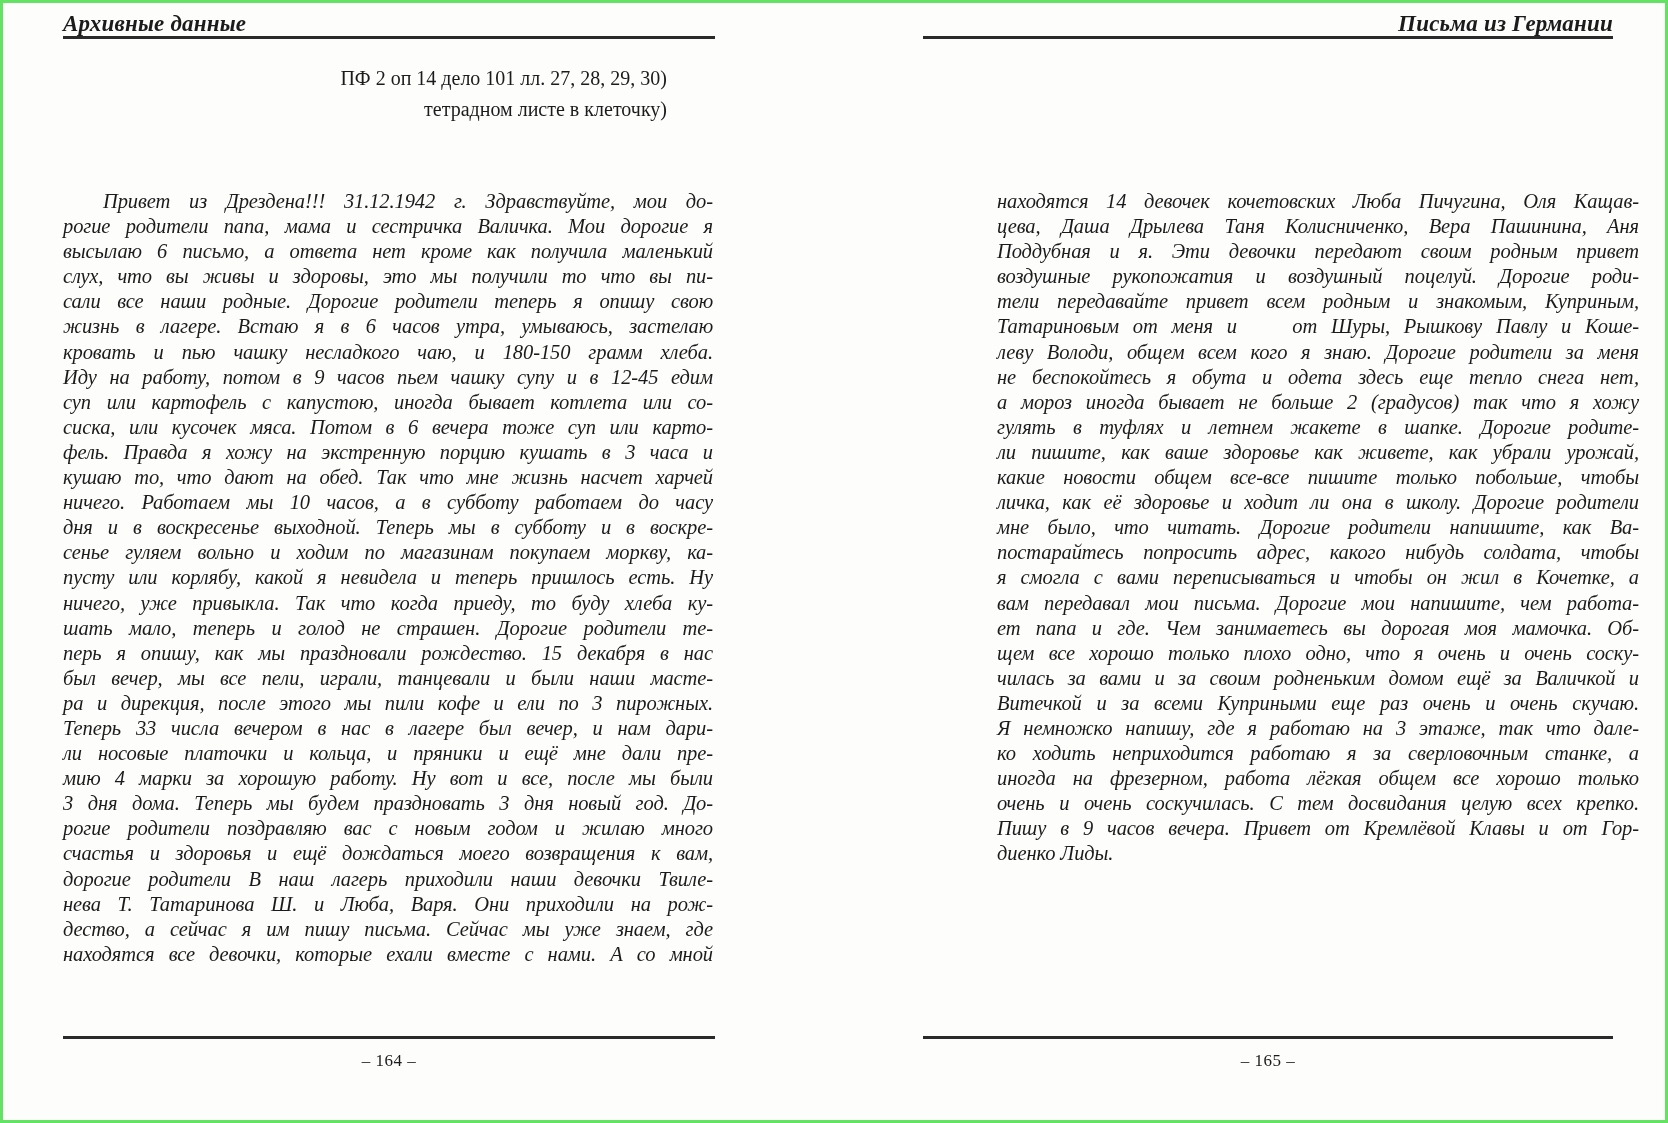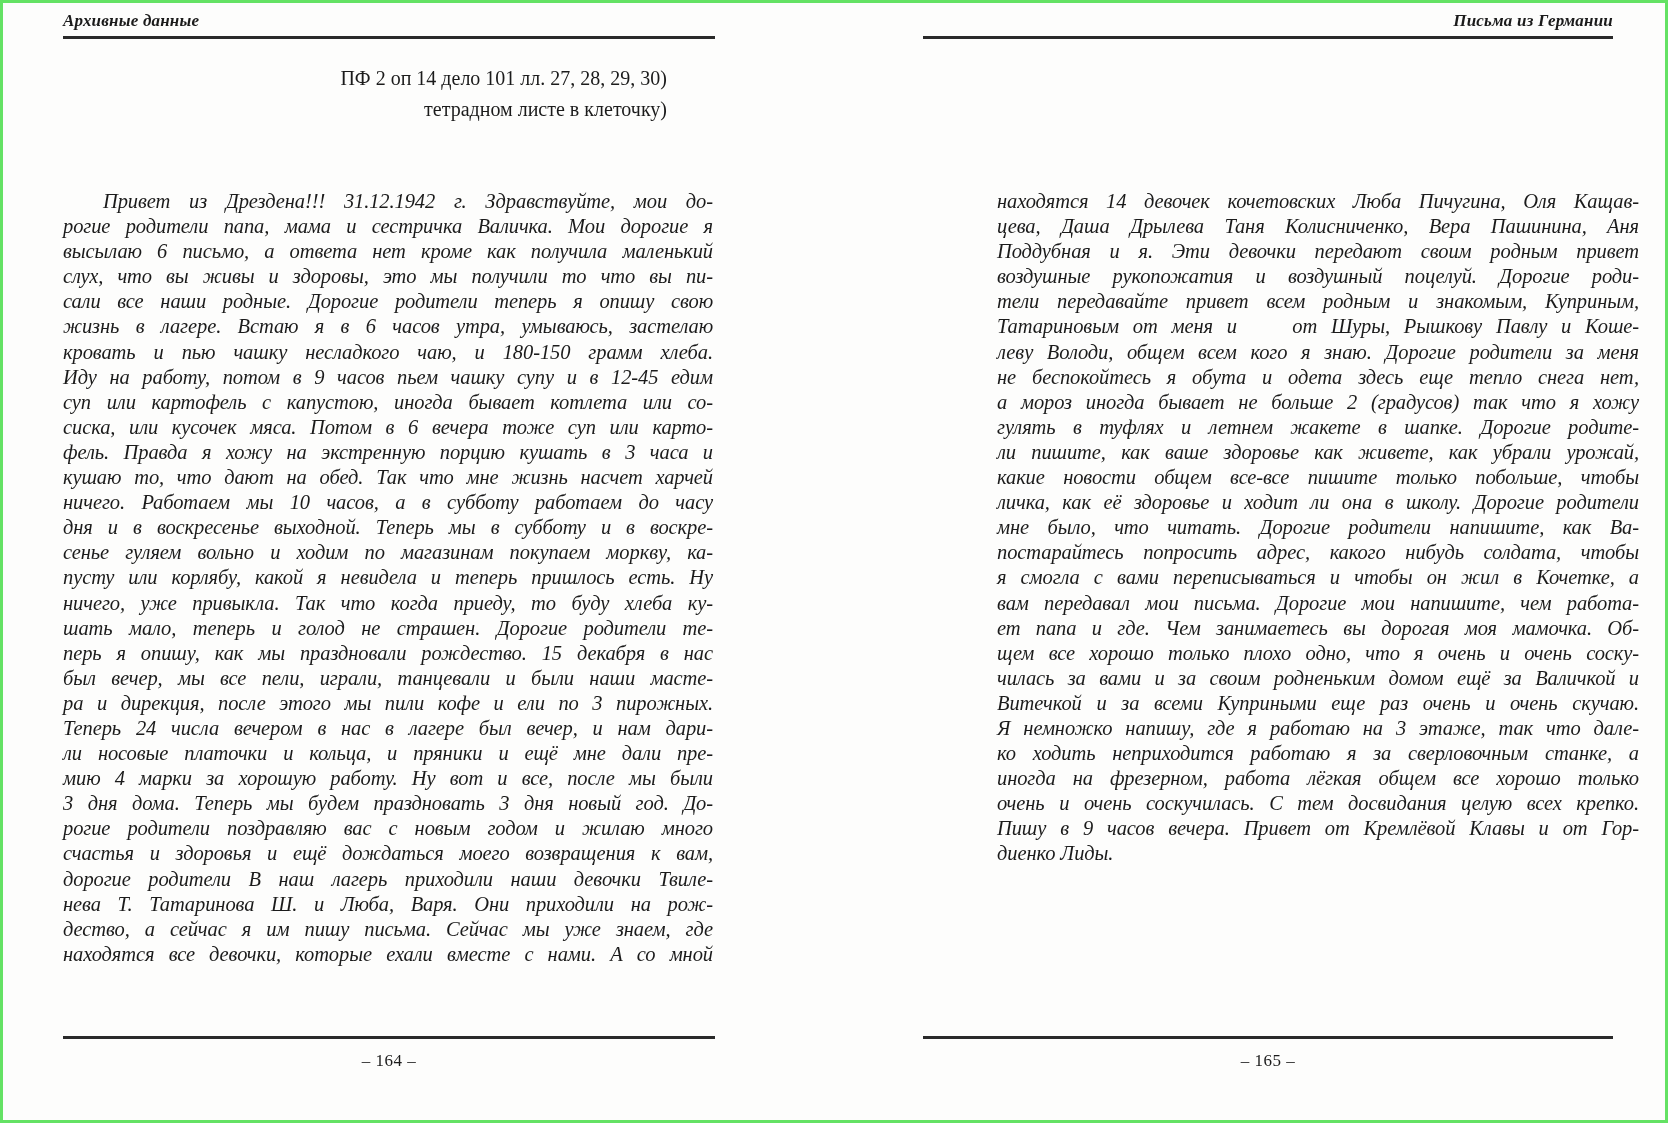--- a/index.html
+++ b/index.html
@@ -23,21 +23,21 @@
     top: 0;
     height: 1123px;
   }
   .page-left  { left: 60px;  width: 652px; }
   .page-right { left: 920px; width: 690px; }
 
   .running-head {
     position: absolute;
     top: 8px;
     width: 100%;
-    font-size: 17px;
+    font-size: 23px;
     font-weight: bold;
     font-style: italic;
     letter-spacing: 0.2px;
     white-space: nowrap;
   }
   .running-head.rh-left  { left: 0; text-align: left; }
   .running-head.rh-right { right: 0; text-align: right; }
 
   .head-rule, .foot-rule {
     position: absolute;
@@ -123,21 +123,21 @@
         <div class="tline">кушаю то, что дают на обед. Так что мне жизнь насчет харчей</div>
         <div class="tline">ничего. Работаем мы 10 часов, а в субботу работаем до часу</div>
         <div class="tline">дня и в воскресенье выходной. Теперь мы в субботу и в воскре-</div>
         <div class="tline">сенье гуляем вольно и ходим по магазинам покупаем моркву, ка-</div>
         <div class="tline">пусту или корлябу, какой я невидела и теперь пришлось есть. Ну</div>
         <div class="tline">ничего, уже привыкла. Так что когда приеду, то буду хлеба ку-</div>
         <div class="tline">шать мало, теперь и голод не страшен. Дорогие родители те-</div>
         <div class="tline">перь я опишу, как мы праздновали рождество. 15 декабря в нас</div>
         <div class="tline">был вечер, мы все пели, играли, танцевали и были наши масте-</div>
         <div class="tline">ра и дирекция, после этого мы пили кофе и ели по 3 пирожных.</div>
-        <div class="tline">Теперь 24 числа вечером в нас в лагере был вечер, и нам дари-</div>
+        <div class="tline">Теперь 33 числа вечером в нас в лагере был вечер, и нам дари-</div>
         <div class="tline">ли носовые платочки и кольца, и пряники и ещё мне дали пре-</div>
         <div class="tline">мию 4 марки за хорошую работу. Ну вот и все, после мы были</div>
         <div class="tline">3 дня дома. Теперь мы будем праздновать 3 дня новый год. До-</div>
         <div class="tline">рогие родители поздравляю вас с новым годом и жилаю много</div>
         <div class="tline">счастья и здоровья и ещё дождаться моего возвращения к вам,</div>
         <div class="tline">дорогие родители В наш лагерь приходили наши девочки Твиле-</div>
         <div class="tline">нева Т. Татаринова Ш. и Люба, Варя. Они приходили на рож-</div>
         <div class="tline">дество, а сейчас я им пишу письма. Сейчас мы уже знаем, где</div>
         <div class="tline">находятся все девочки, которые ехали вместе с нами. А со мной</div>
       </div>

